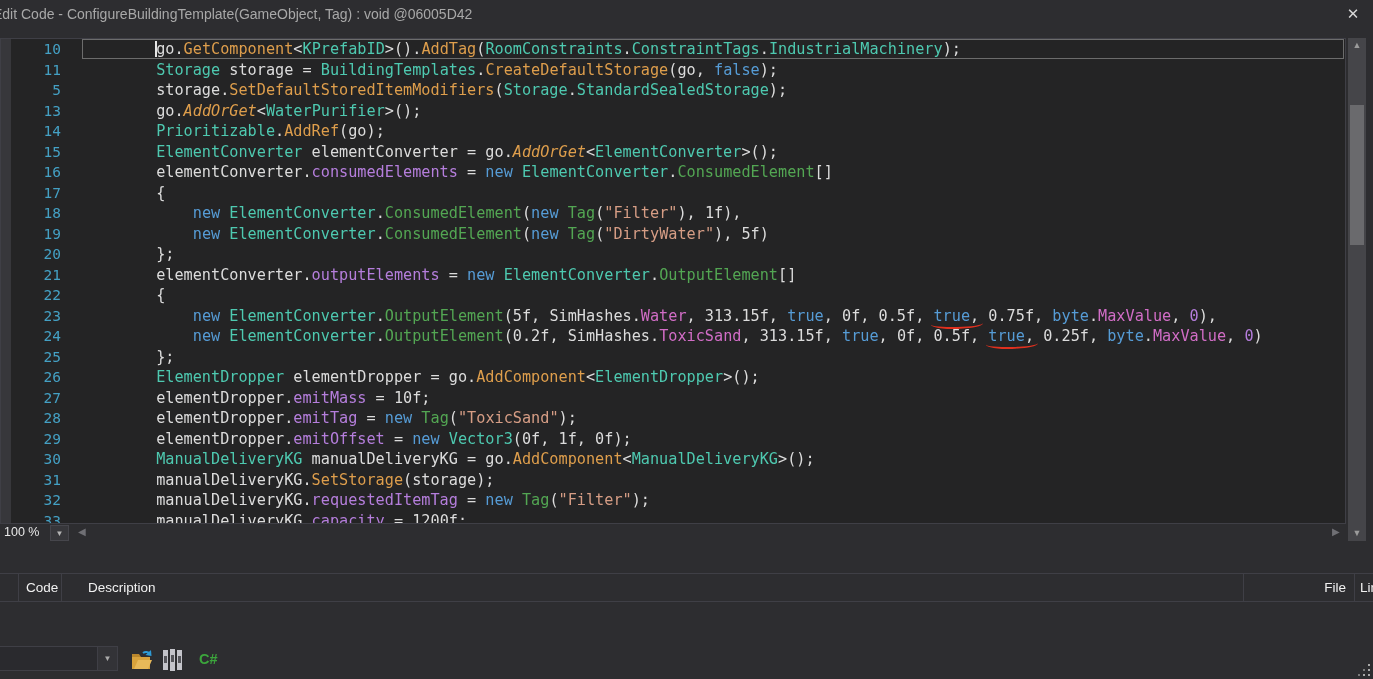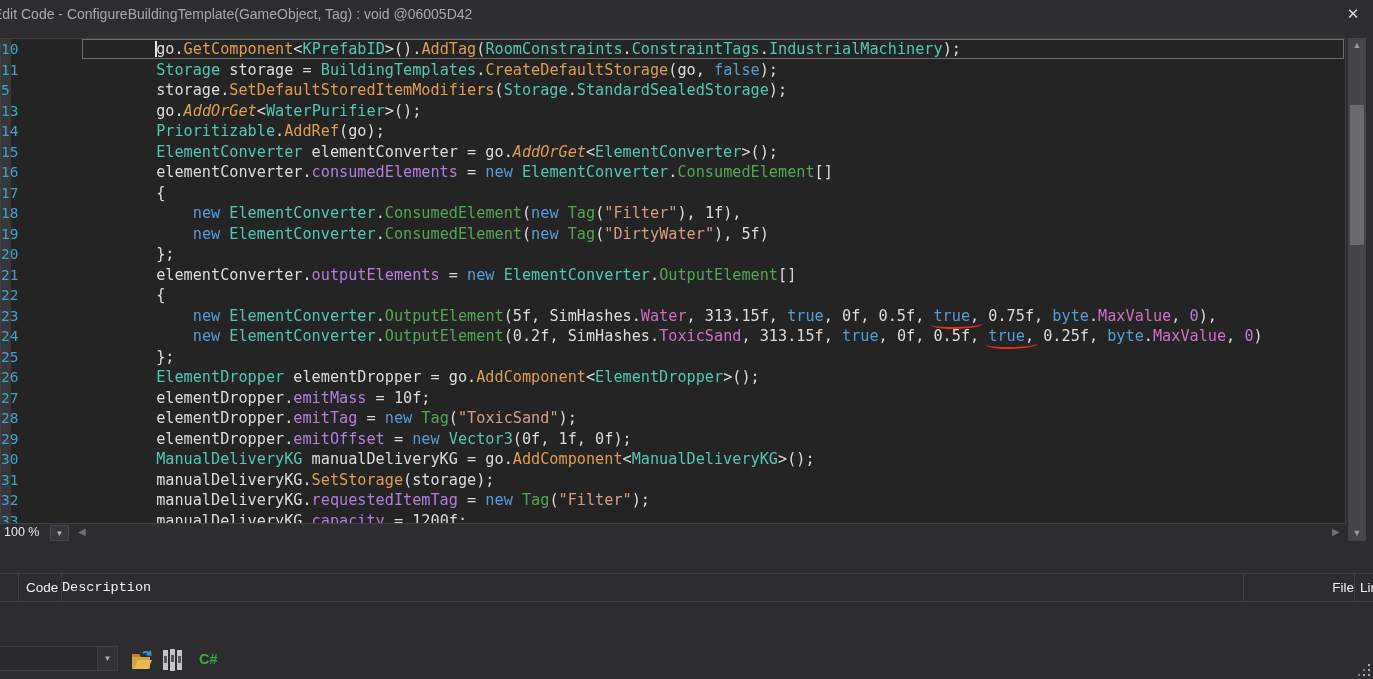--- a/index.html
+++ b/index.html
@@ -8,21 +8,21 @@
 
   
   .titlebar { position:absolute; top:0; left:0; width:1373px; height:28px; background:var(--p-dialog_bg); }
   .title-text { position:absolute; left:-7px; top:6px; color:var(--p-title_text); font-size:14px; white-space:nowrap; }
   .close-btn { position:absolute; right:8px; top:4px; width:24px; height:20px; color:#d8d8d8; font-size:15px; text-align:center; line-height:20px; cursor:pointer; }
 
   
   .editor { position:absolute; top:38px; left:0; width:1346px; height:486px; background:var(--p-editor_bg); overflow:hidden; border:1px solid #3f3f46; }
   .gutter-strip { position:absolute; top:0; left:0; bottom:0; width:10px; background:var(--p-gutter); }
   .row { position:relative; height:20.5px; line-height:20.5px; font-family:"DejaVu Sans Mono", monospace; font-size:15.2px; white-space:pre; }
-  .ln { position:absolute; left:0; top:0; width:60px; color:var(--p-linenum); font-size:14.5px; }
+  .ln { position:absolute; left:0; top:0; width:60px; text-align:right; color:var(--p-linenum); font-size:14.5px; }
   .code { position:absolute; left:82px; top:0; }
   .curline { position:absolute; left:81px; right:1px; top:0; bottom:1px; border:1px solid var(--p-curline_border); }
   .caret { position:absolute; left:154px; top:2px; width:1.5px; height:16px; background:#e6e6e6; }
 
   .tk-p  { color:var(--p-plain); }
   .tk-b  { color:var(--p-plain); font-weight:normal; }
   .tk-k  { color:var(--p-keyword); }
   .tk-t  { color:var(--p-type); }
   .tk-g  { color:var(--p-green_type); }
   .tk-m  { color:var(--p-method); }
@@ -46,22 +46,22 @@
   .v-up   { position:absolute; top:2px; width:100%; text-align:center; color:var(--p-scroll_arrow); font-size:9px; }
   .v-down { position:absolute; bottom:3px; width:100%; text-align:center; color:var(--p-scroll_arrow); font-size:9px; }
   .v-thumb { position:absolute; top:67px; left:2px; right:2px; height:140px; background:var(--p-scroll_thumb); }
 
   
   .errorlist { position:absolute; top:549px; left:0; width:1373px; height:92px; background:var(--p-dialog_bg); border-top:1px solid #3f3f46;margin-top:24px; }
   .errhead { position:relative; height:28px; border-bottom:1px solid #3f3f46; color:#f1f1f1; font-size:13.5px; }
   .ecol { position:absolute; top:0; height:28px; line-height:28px; overflow:hidden; white-space:nowrap; }
   .ecol-icon { left:0; width:19px; border-right:1px solid #3f3f46; }
   .ecol-code { left:19px; width:43px; padding-left:7px; border-right:1px solid #3f3f46; }
-  .ecol-desc { left:50px; width:1181px; padding-left:12px;font-family:Liberation Mono, monospace; }
-  .ecol-file { left:1243px; width:112px; border-left:1px solid #3f3f46; border-right:1px solid #3f3f46; text-align:right; padding-right:0; }
+  .ecol-desc { left:76px; width:1181px; padding-left:12px; }
+  .ecol-file { left:1243px; width:112px; border-left:1px solid #3f3f46; border-right:1px solid #3f3f46; text-align:right; padding-right:8px; }
   .ecol-line { left:1355px; width:18px; padding-left:5px; }
 
   
   .footer { position:absolute; top:641px; left:0; width:1373px; height:38px; background:var(--p-dialog_bg); }
   .file-combo { position:absolute; left:-8px; top:5px; width:126px; height:25px; background:#2a2a2e; border:1px solid #3f3f46; cursor:pointer; }
   .file-combo-text { position:absolute; left:6px; top:4px; color:#e8e8e8; font-size:13px;margin-top:28px; }
   .file-combo-arrow { position:absolute; right:0; top:0; width:20px; height:23px; border-left:1px solid #3f3f46; background:#333337; color:#ababab; font-size:8px; text-align:center; line-height:23px; }
   .folder-icon { position:absolute; left:130px; top:8px; width:24px; height:22px; cursor:pointer; }
   .books-icon { position:absolute; left:163px; top:8px; width:22px; height:22px; cursor:pointer; }
   .books-icon .book { position:absolute; top:1px; bottom:1px; width:5px; background:#c4c4ca; }

